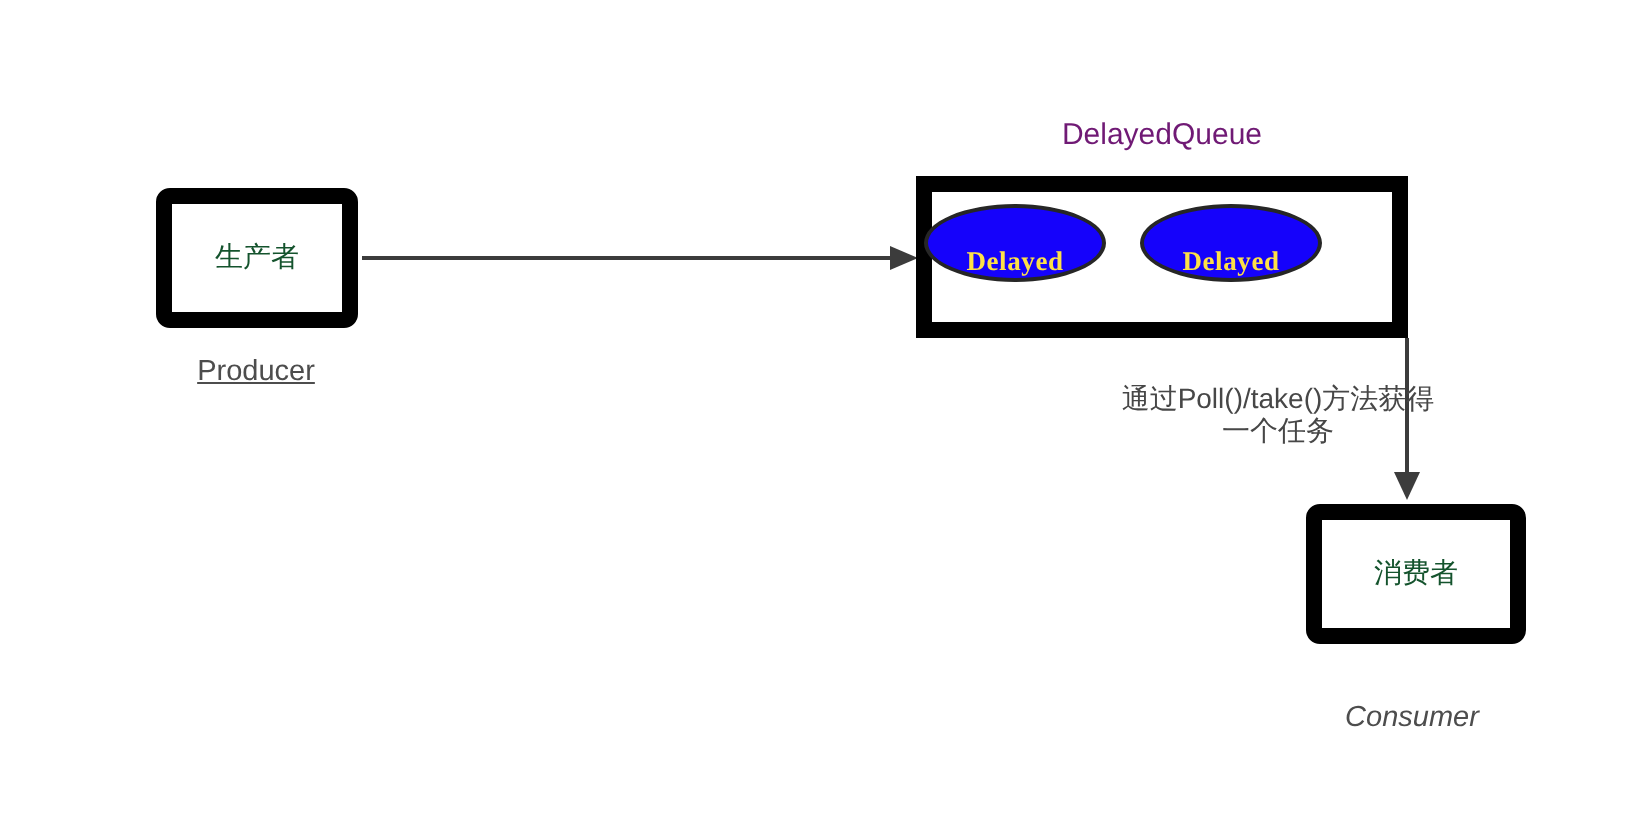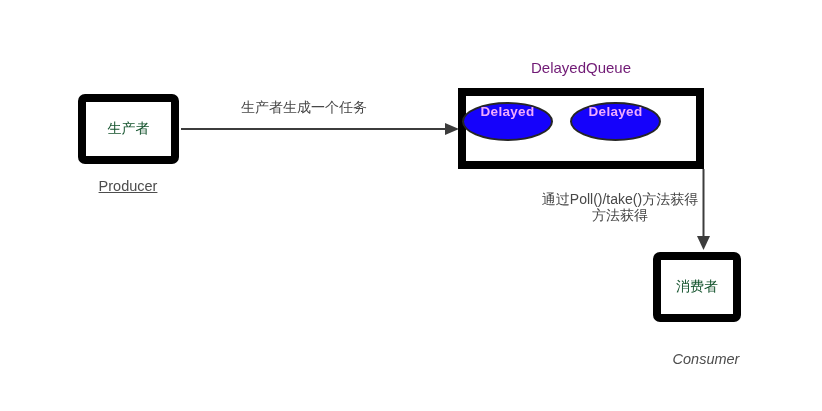--- a/index.html
+++ b/index.html
@@ -28,35 +28,36 @@
     border: 8px solid #000000;
     display: flex;
     align-items: center;
     justify-content: center;
     font-size: 14px;
     color: #14532d;
   }
   .node.rounded { border-radius: 7px; }
   .producer-node { left: 78px; top: 94px; width: 101px; height: 70px; }
   .queue-node    { left: 458px; top: 88px; width: 246px; height: 81px; }
-  .consumer-node { left: 653px; top: 252px; width: 88px; height: 70px; }
+  .consumer-node { left: 653px; top: 252px; width: 110px; height: 70px; }
   .task-ellipse {
     position: absolute;
     box-sizing: border-box;
     width: 91px; height: 39px;
     border-radius: 50%;
     background: #1502fb;
     border: 2.5px solid #262626;
     display: flex;
-    align-items: flex-start;
+    align-items: flex-end;
     justify-content: center;
-    color: #f0abfc;
+    color: #fde047;
     font-weight: bold;
     font-size: 13.5px;
     letter-spacing: 0.3px;
+    font-family: Liberation Serif, serif;
   }
   .task-1 { left: 462px; top: 102px; }
   .task-2 { left: 570px; top: 102px; }
   .caption {
     position: absolute;
     text-align: center;
     font-size: 14.5px;
     color: #4d4d4d;
   }
   .producer-caption { left: 72px;  top: 178px; width: 112px; text-decoration: underline; }
@@ -69,21 +70,21 @@
     color: #701a75;
   }
   .edge-label {
     position: absolute;
     text-align: center;
     font-size: 14px;
     color: #474747;
     line-height: 16px;
   }
   .produce-edge-label { left: 228px; top: 99px;  width: 152px; }
-  .consume-edge-label { left: 524px; top: 191px; width: 192px; }
+  .consume-edge-label { left: 543px; top: 191px; width: 192px; }
 </style>
 </head>
 <body>
 
 <div class="canvas">
 
   <svg class="connector-layer" viewBox="0 0 822 411" xmlns="http://www.w3.org/2000/svg">
     <g>
       <line x1="181" y1="129" x2="446" y2="129" stroke="#3c3c3c" stroke-width="2"></line>
       <polygon points="459,129 445,123 445,135" fill="#3c3c3c"></polygon>
@@ -92,34 +93,33 @@
       <line x1="703.5" y1="169" x2="703.5" y2="237" stroke="#3c3c3c" stroke-width="2"></line>
       <polygon points="703.5,250 697,236 710,236" fill="#3c3c3c"></polygon>
     </g>
   </svg>
 
   <div class="node rounded producer-node">
     <span>生产者</span>
   </div>
   <div class="caption producer-caption">Producer</div>
 
-  <div class="edge-label produce-edge-label">生产者生成一个任务</div>
 
   <div class="queue-title">DelayedQueue</div>
   <div class="node queue-node"></div>
   <div class="task-ellipse task-1">
     <span>Delayed</span>
   </div>
   <div class="task-ellipse task-2">
     <span>Delayed</span>
   </div>
 
   <div class="edge-label consume-edge-label">
     <div>通过Poll()/take()方法获得</div>
-    <div>方法获得</div>
+    <div>一个任务</div>
   </div>
 
   <div class="node rounded consumer-node">
     <span>消费者</span>
   </div>
   <div class="caption consumer-caption">Consumer</div>
 
 </div>
 
 </body></html>

